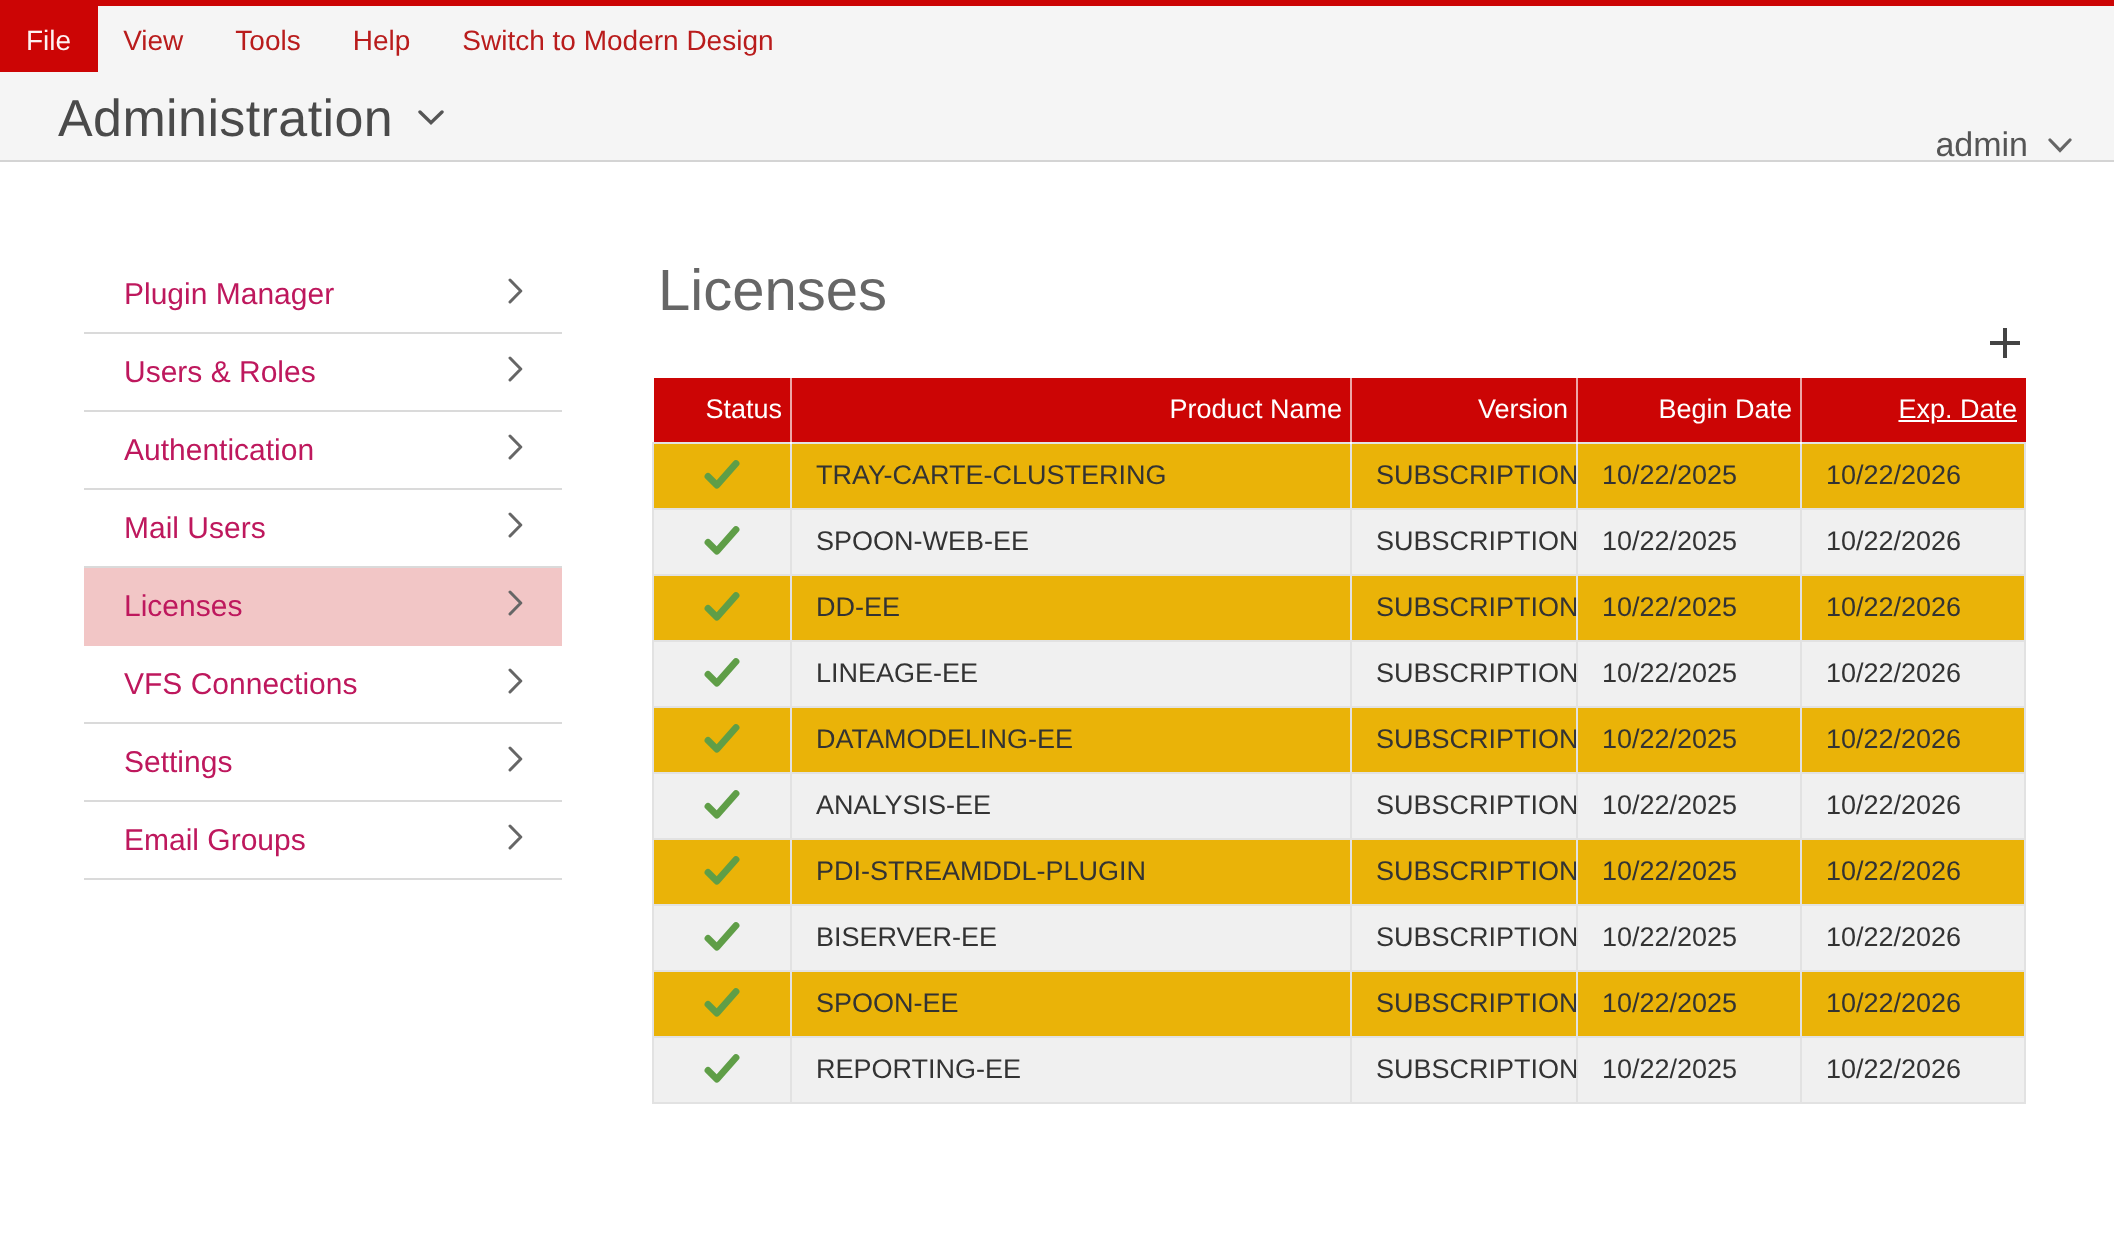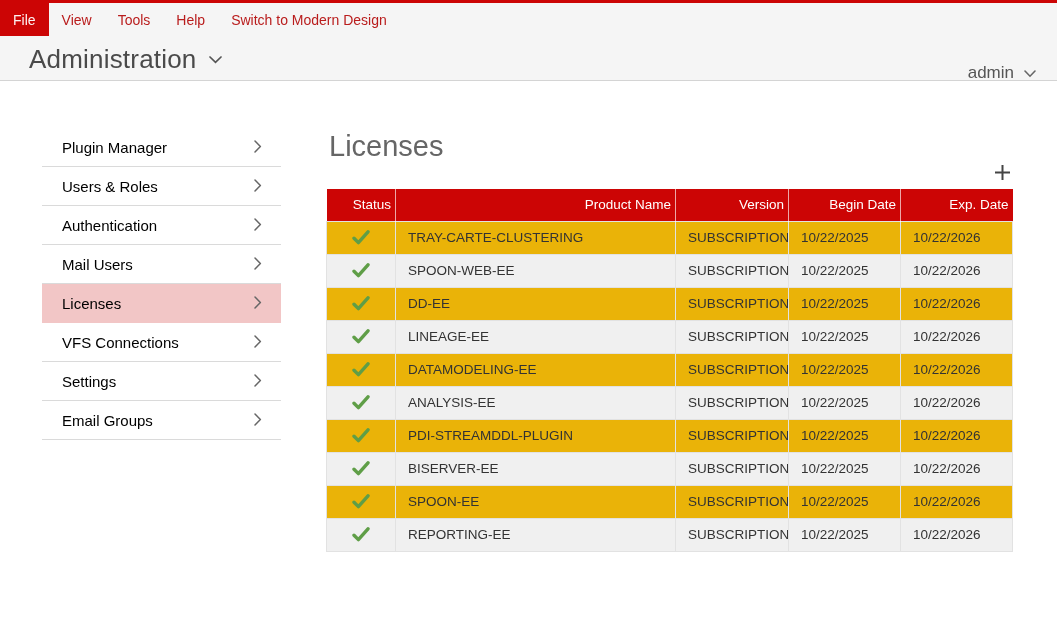--- a/index.html
+++ b/index.html
@@ -52,21 +52,21 @@
   .user-menu .uname{font-size:17px;color:#555555;}
 
   
   .sidebar{
     position:absolute;left:42px;top:128px;width:239px;
   }
   .side-item{
     height:39px;display:flex;align-items:center;justify-content:space-between;
     padding:0 19px 0 20px;
     border-bottom:1px solid #dadada;
-    font-size:15px;color:#000000;cursor:pointer;background:#ffffff;
+    font-size:15px;color:#be185d;cursor:pointer;background:#ffffff;
   }
   .side-item.selected{
     background:var(--pink);
     border-bottom-color:var(--pink);
   }
 
   
   .main-title{
     position:absolute;left:329px;top:130px;
     font-size:29px;color:#666666;font-weight:400;
@@ -85,21 +85,21 @@
   .lic-table col.c-version{width:113px;}
   .lic-table col.c-begin{width:112px;}
   .lic-table col.c-exp{width:112px;}
 
   .lic-table th{
     background:var(--red);color:#ffffff;
     height:32px;font-size:13.5px;font-weight:400;text-align:right;
     padding:0 4px 0 12px;
     border-right:1px solid rgba(255,255,255,.65);
   }
-  .lic-table th:last-child{border-right:none;}
+  .lic-table th:last-child{border-right:none;text-decoration:underline;}
 
   .lic-table td{
     height:33px;font-size:13.5px;color:#333333;
     padding:0 4px 0 12px;
     border:1px solid #e2e2e2;
     background:#eab308;white-space:nowrap;overflow:hidden;
   }
   .lic-table tbody tr:nth-child(even) td{background:#f0f0f0;}
   .lic-table td.status{text-align:center;padding:0;}
   .lic-table td.status svg{vertical-align:middle;}

